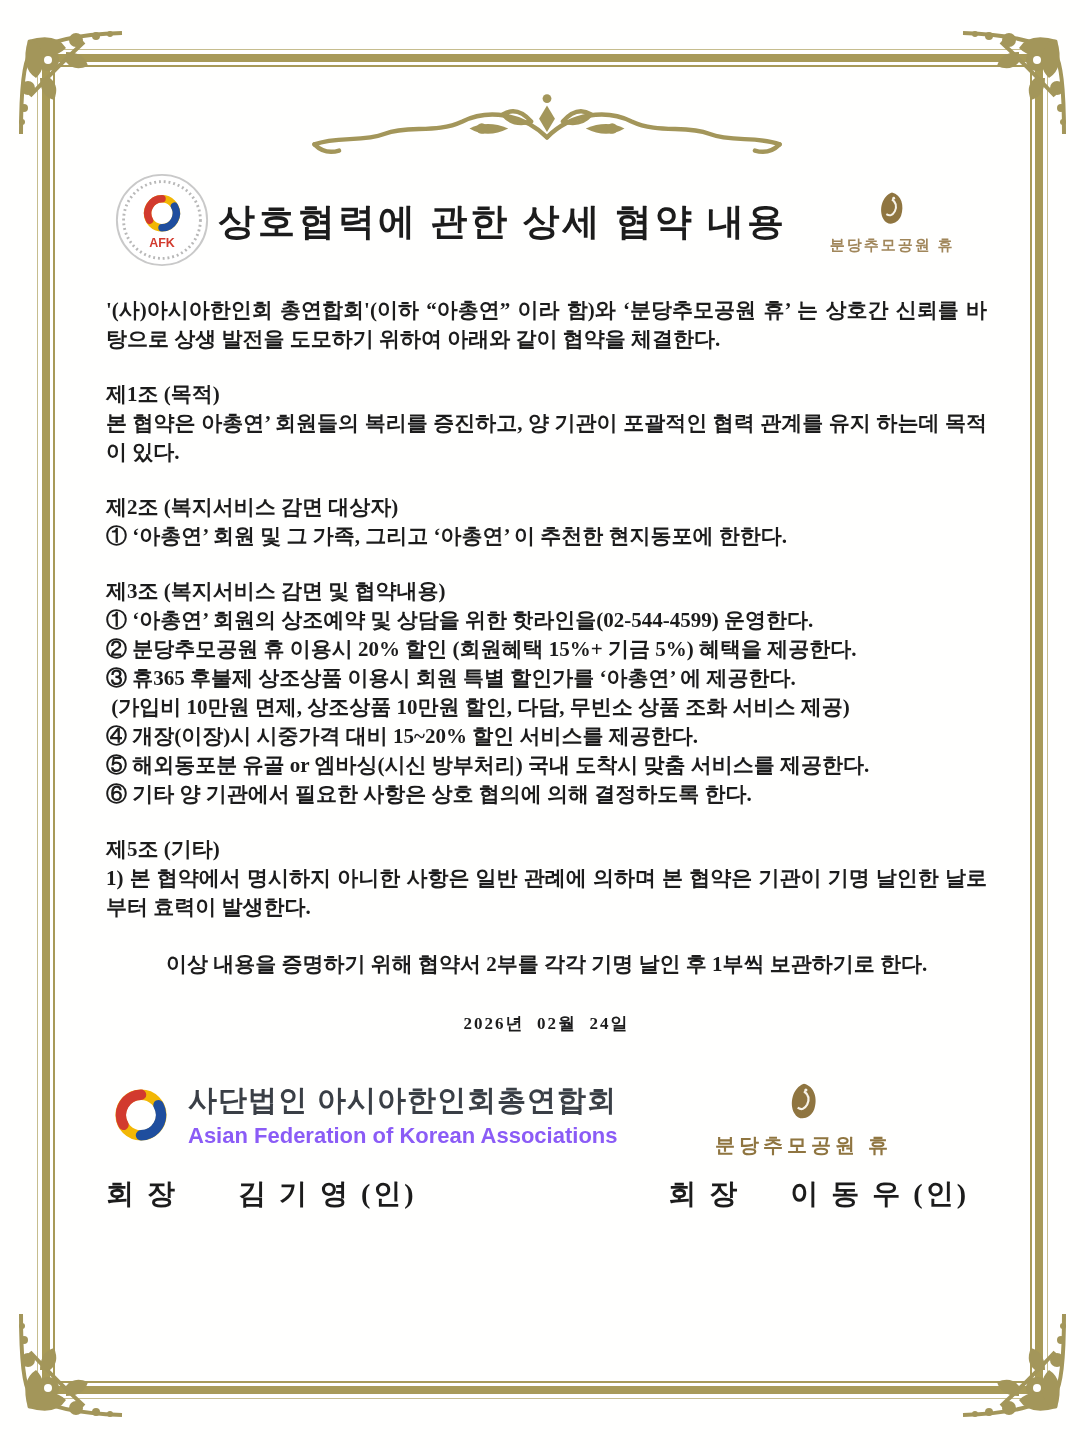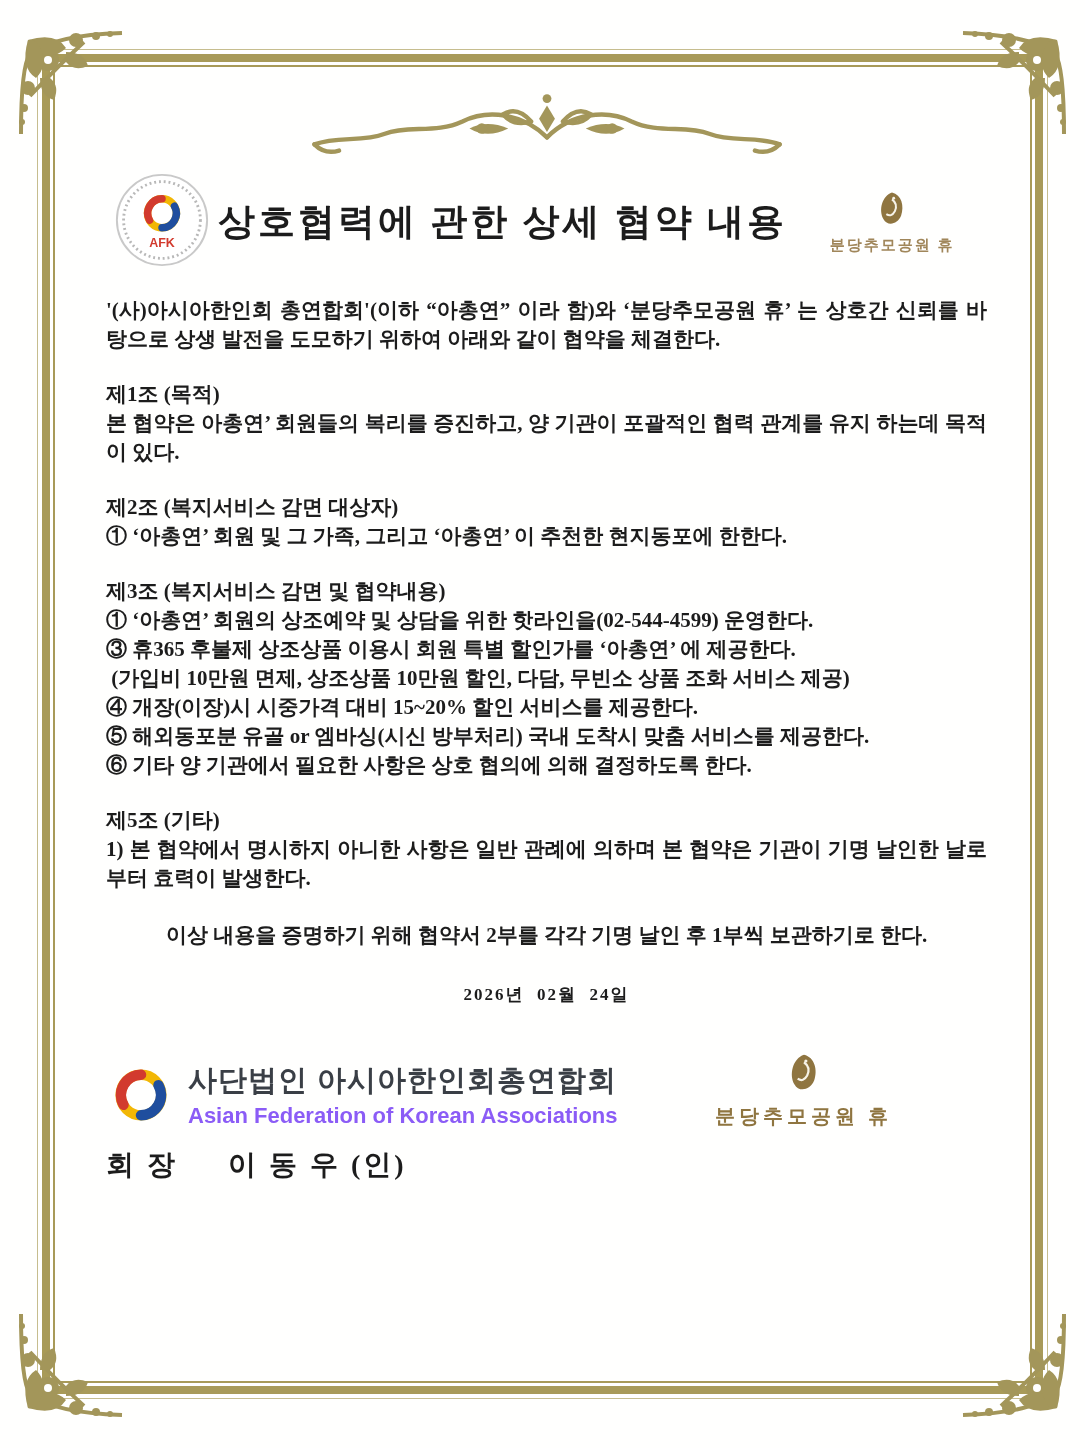--- a/index.html
+++ b/index.html
@@ -26,21 +26,21 @@
   .hue-top .hue-text{font-size:15px;font-weight:700;letter-spacing:2px;color:#a0865a;margin-top:3px;}
   
   .content{margin-top:24px;font-size:21px;font-weight:700;line-height:29px;}
   .content p{margin:0;}
   .wrap{text-align:justify;}
   .art{margin-top:26px;}
   .line{white-space:pre-wrap;}
   .closing{margin-top:28px !important;text-align:center;}
   .dateline{margin-top:30px !important;text-align:center;font-size:17px;white-space:pre;letter-spacing:2px;}
   
-  .sig-logos{display:flex;align-items:flex-end;margin-top:42px;}
+  .sig-logos{display:flex;align-items:flex-start;margin-top:42px;}
   .org-left{display:flex;align-items:center;gap:12px;}
   .org-names{text-align:left;}
   .org-kr{font-family:"Liberation Sans","DejaVu Sans",sans-serif;font-size:29px;font-weight:800;color:#3a3f46;letter-spacing:1px;}
   .org-en{font-family:"Liberation Sans","DejaVu Sans",sans-serif;font-size:22px;font-weight:700;color:#8b5cf6;margin-top:2px;}
   .org-right{margin-left:auto;margin-right:95px;text-align:center;}
   .org-gold{font-size:20px;font-weight:800;letter-spacing:4px;color:#8f7540;margin-top:4px;}
   .sig-lines{display:flex;justify-content:space-between;margin-top:16px;font-size:28px;font-weight:700;}
   .sig-lines .sig{white-space:pre;letter-spacing:3px;}
   .sig-right{margin-right:18px;}
 </style>
@@ -148,20 +148,21 @@
       </section>
 
       <section class="art">
         <p>제2조 (복지서비스 감면 대상자)</p>
         <p class="line">① ‘아총연’ 회원 및 그 가족, 그리고 ‘아총연’ 이 추천한 현지동포에 한한다.</p>
       </section>
 
       <section class="art">
         <p>제3조 (복지서비스 감면 및 협약내용)</p>
         <p class="line">① ‘아총연’ 회원의 상조예약 및 상담을 위한 핫라인을(02-544-4599) 운영한다.</p>
+        <p class="line">② 분당추모공원 휴 이용시 20% 할인 (회원혜택 15%+ 기금 5%) 혜택을 제공한다.</p>
         <p class="line">③ 휴365 후불제 상조상품 이용시 회원 특별 할인가를 ‘아총연’ 에 제공한다.</p>
         <p class="line"> (가입비 10만원 면제, 상조상품 10만원 할인, 다담, 무빈소 상품 조화 서비스 제공)</p>
         <p class="line">④ 개장(이장)시 시중가격 대비 15~20% 할인 서비스를 제공한다.</p>
         <p class="line">⑤ 해외동포분 유골 or 엠바싱(시신 방부처리) 국내 도착시 맞춤 서비스를 제공한다.</p>
         <p class="line">⑥ 기타 양 기관에서 필요한 사항은 상호 협의에 의해 결정하도록 한다.</p>
       </section>
 
 
       <section class="art">
         <p>제5조 (기타)</p>
@@ -184,17 +185,18 @@
       </div>
       <div class="org-right">
         <svg width="38" height="44" viewBox="0 0 60 66">
             <use href="#hue-mark"></use>
           </svg>
         <div class="org-gold">분당추모공원 휴</div>
       </div>
     </div>
 
     <div class="sig-lines">
+      <div class="sig sig-left">회 장      김 기 영 (인)</div>
       <div class="sig sig-right">회 장     이 동 우 (인)</div>
     </div>
 
   </div>
 </div>
 
 </body></html>

